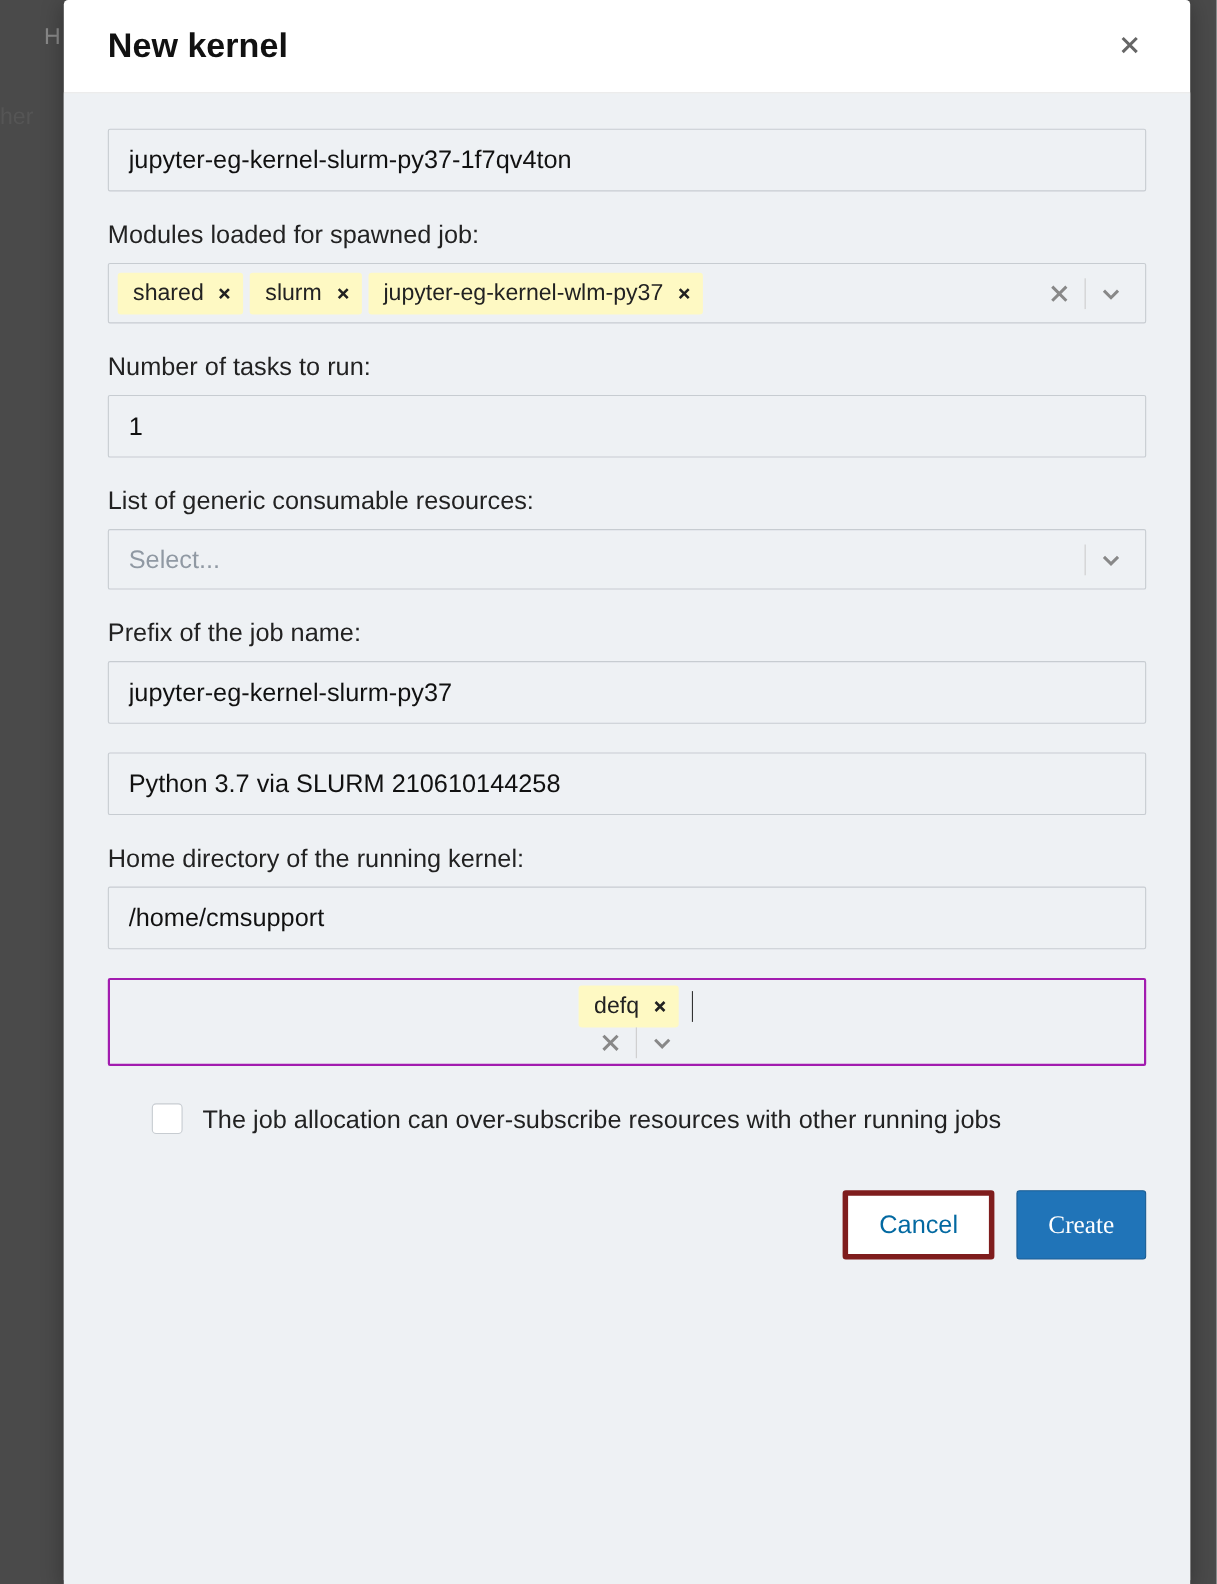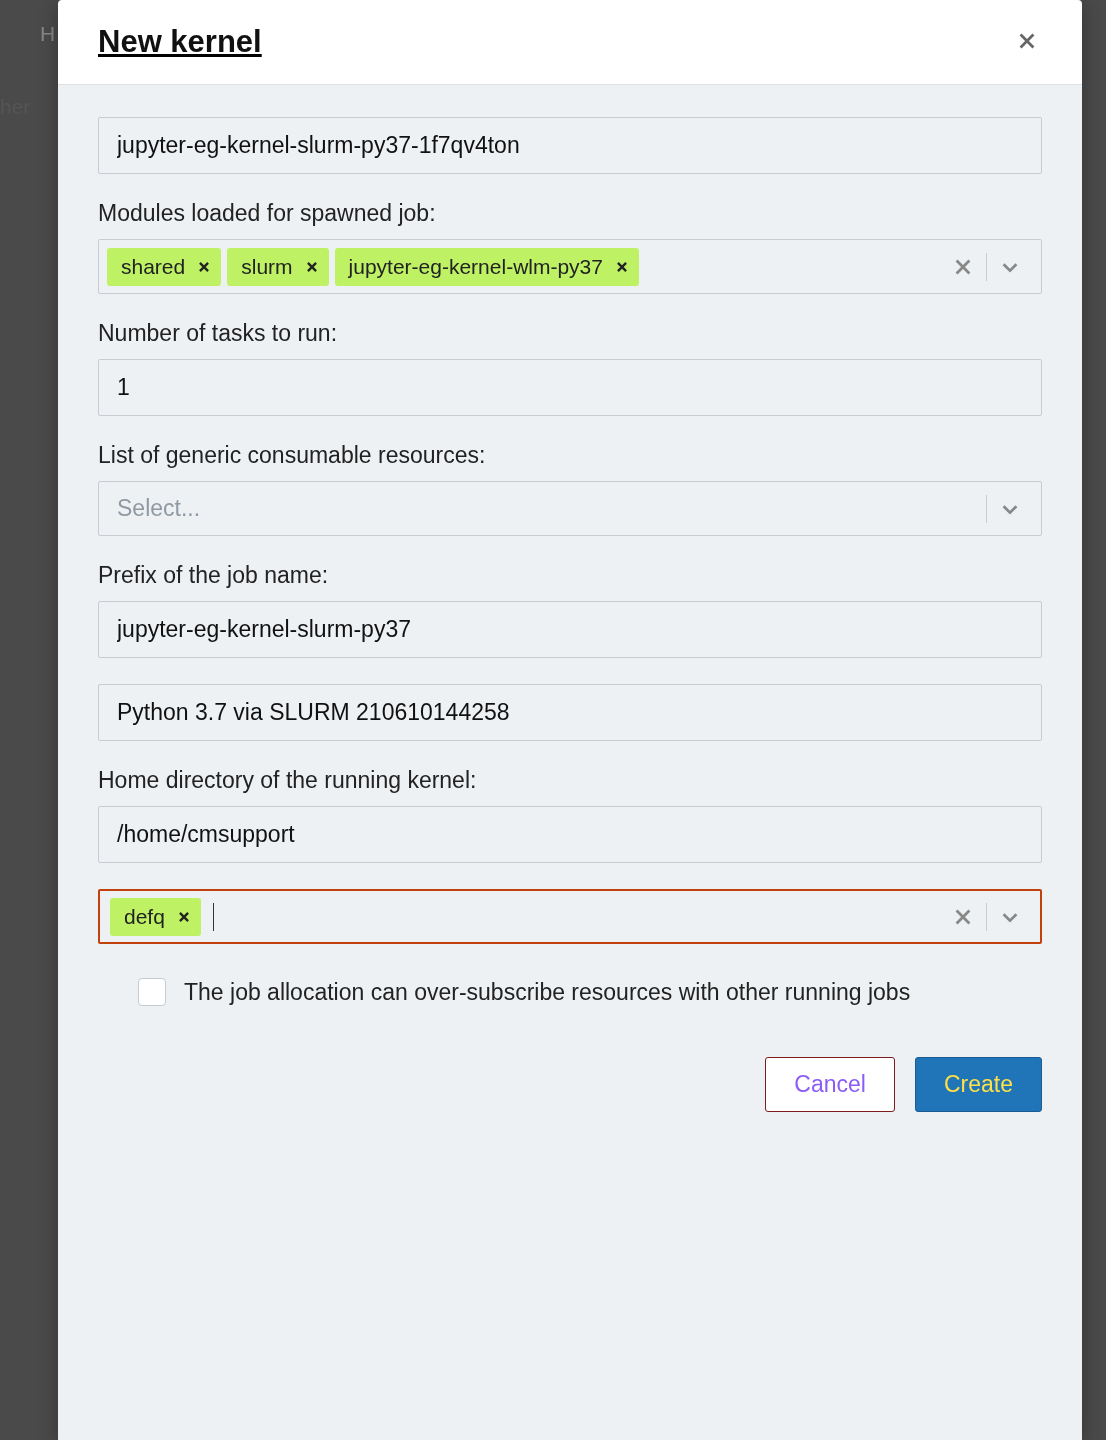--- a/index.html
+++ b/index.html
@@ -37,21 +37,20 @@
       box-shadow: 0 4px 20px rgba(0,0,0,.3);
       display: flex;
       flex-direction: column;
     }
     .modal-header {
       display: flex;
       align-items: center;
       justify-content: space-between;
       padding: 24px 40px 24px 40px;
       border-bottom: 1px solid #e0e0e0;
-      text-decoration: underline;
     }
     .modal-title {
       font-size: 31px;
       font-weight: 700;
       color: #111;
     }
     .close-btn {
       background: none;
       border: none;
       cursor: pointer;
@@ -92,34 +91,35 @@
       border: 1px solid #c7ccd1;
       border-radius: 2px;
       background: #eef1f4;
       display: flex;
       align-items: center;
       min-height: 55px;
       padding: 6px 8px 6px 8px;
       position: relative;
     }
     .select-container.focused {
-      border: 2px solid #c2410c;
-      padding: 5px 7px 5px 10px;
+      border: 2px solid #a21caf;
+      padding: 5px 7px 5px 23px;
+      flex-direction: column;
     }
     .select-tags {
       display: flex;
       flex-wrap: wrap;
       gap: 6px;
       flex: 1;
       align-items: center;
     }
     .tag {
       display: inline-flex;
       align-items: center;
-      background: #bef264;
+      background: #fef9c3;
       border-radius: 3px;
       font-size: 21px;
       color: #222;
       padding: 7px 10px 7px 14px;
       gap: 12px;
     }
     .tag-remove {
       display: inline-flex;
       cursor: pointer;
       color: #222;
@@ -184,27 +184,28 @@
     }
     .btn {
       font-size: 23px;
       padding: 13px 28px;
       border-radius: 3px;
       cursor: pointer;
       font-family: inherit;
     }
     .btn-cancel {
       background: #fff;
-      border: 1px solid #7f1d1d;
-      color: #8b5cf6;
+      border: 5px solid #7f1d1d;
+      color: #0369a1;
     }
     .btn-create {
       background: #2074b8;
       border: 1px solid #1a5c93;
-      color: #fde047;
+      color: #ffffff;
+      font-family: Liberation Serif, serif;
     }
   </style>
 </head>
 <body>
 
 <span class="backdrop-h">H</span>
 <span class="backdrop-text-2">her</span>
 
 <div class="modal">
   <div class="modal-header">

